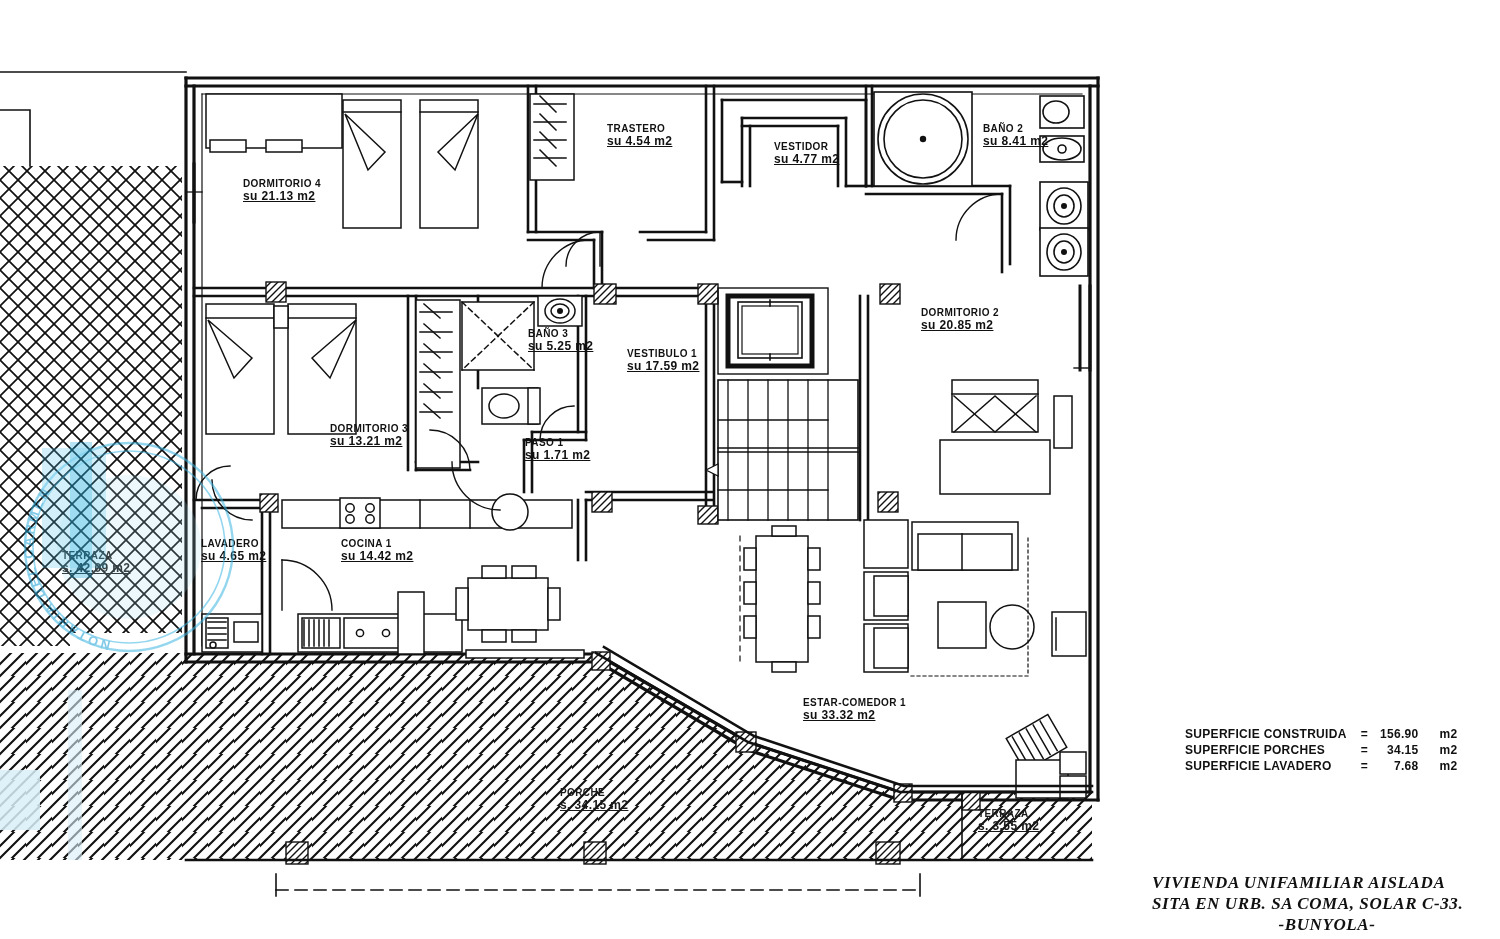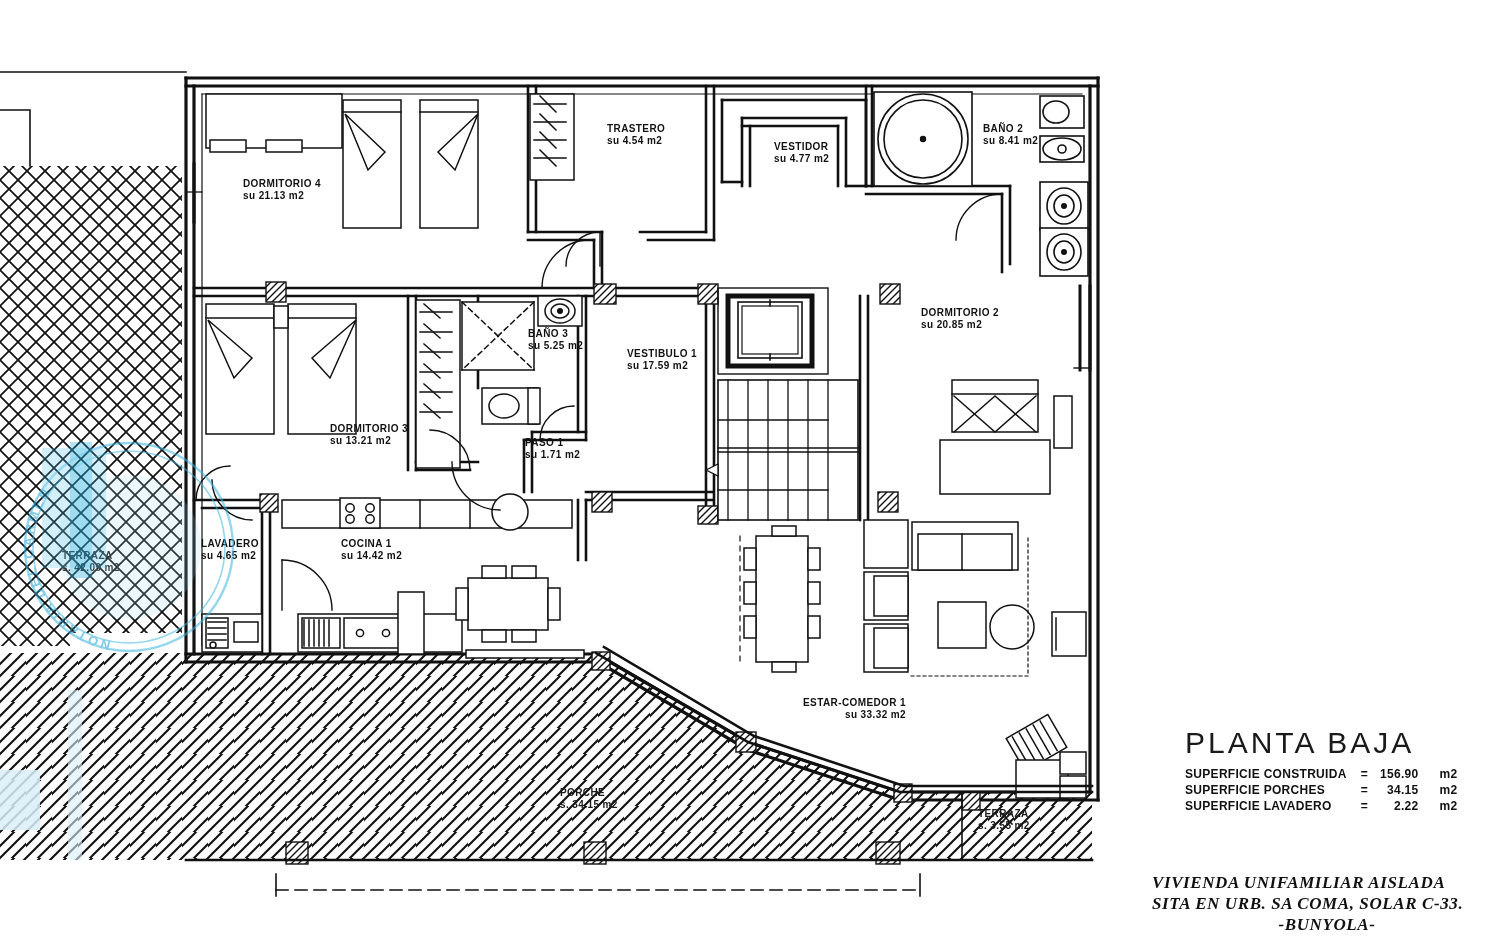--- a/index.html
+++ b/index.html
@@ -9,21 +9,21 @@
 
   #sheet{position:absolute;left:0;top:0;width:1500px;height:939px;background:#fff;}
 
   svg{position:absolute;left:0;top:0;}
   .plan-svg{width:1500px;height:939px;}
 
   
   .lbl{position:absolute;font-family:"Liberation Sans",sans-serif;
        font-size:10px;font-weight:700;letter-spacing:.4px;color:#111;
        line-height:12px;white-space:nowrap;}
-  .lbl .ln2{font-weight:700;font-size:10px;}
+  .lbl .ln2{font-weight:700;font-size:12px;text-decoration:underline;}
   .lbl.faint{color:#1a1a1a;}
 
   
   #legend{position:absolute;left:1185px;top:726px;width:300px;}
   #legend .title{font-size:30px;letter-spacing:3px;font-weight:400;
                  font-family:"Liberation Sans",sans-serif;color:#1a1a1a;
                  margin:0 0 6px 0;}
   #legend table{border-collapse:collapse;font-size:12px;font-weight:700;
                 letter-spacing:.3px;color:#111;}
   #legend td{padding:1px 0;vertical-align:top;}
@@ -486,21 +486,21 @@
   <div class="lbl" style="left:201px;top:538px;">
     <div>LAVADERO</div>
     <div class="ln2">su 4.65 m2</div>
   </div>
 
   <div class="lbl" style="left:341px;top:538px;">
     <div>COCINA 1</div>
     <div class="ln2">su 14.42 m2</div>
   </div>
 
-  <div class="lbl" style="left:803px;top:697px;text-align:right;">
+  <div class="lbl" style="left:803px;top:697px;">
     <div>ESTAR-COMEDOR 1</div>
     <div class="ln2">su 33.32 m2</div>
   </div>
 
   <div class="lbl faint" style="left:560px;top:787px;">
     <div>PORCHE</div>
     <div class="ln2">s. 34.15 m2</div>
   </div>
 
   <div class="lbl faint" style="left:978px;top:808px;">
@@ -521,39 +521,38 @@
       <rect x="24" y="12" width="64" height="120" fill="#4ec0e8" opacity="0.45"></rect>
       <rect x="52" y="6" width="22" height="136" fill="#13a8dd" opacity="0.55"></rect>
       <path id="stamparc" d="M 111 207 A 96 96 0 0 1 111 15" fill="none" stroke="none"></path>
       <text font-family="'Liberation Sans',sans-serif" font-size="13" font-weight="700" fill="#1b9fd4" letter-spacing="2.5">
         <textPath href="#stamparc" startOffset="6%">NOTARIA DEL CARMEN</textPath>
       </text>
     </g>
   </svg>
 
   <div id="legend">
-    <div class="title">PLANTA BAJA</div>
     <table>
       <tbody>
         <tr>
           <td class="k">SUPERFICIE CONSTRUIDA</td>
           <td class="e">=</td>
           <td class="v">156.90</td>
           <td class="u">m2</td>
         </tr>
         <tr>
           <td class="k">SUPERFICIE PORCHES</td>
           <td class="e">=</td>
           <td class="v">34.15</td>
           <td class="u">m2</td>
         </tr>
         <tr>
           <td class="k">SUPERFICIE LAVADERO</td>
           <td class="e">=</td>
-          <td class="v">2.22</td>
+          <td class="v">7.68</td>
           <td class="u">m2</td>
         </tr>
       </tbody>
     </table>
   </div>
 
   <div id="footer">
     <div>VIVIENDA UNIFAMILIAR AISLADA</div>
     <div>SITA EN URB. SA COMA, SOLAR C-33.</div>
     <div class="c">-BUNYOLA-</div>

